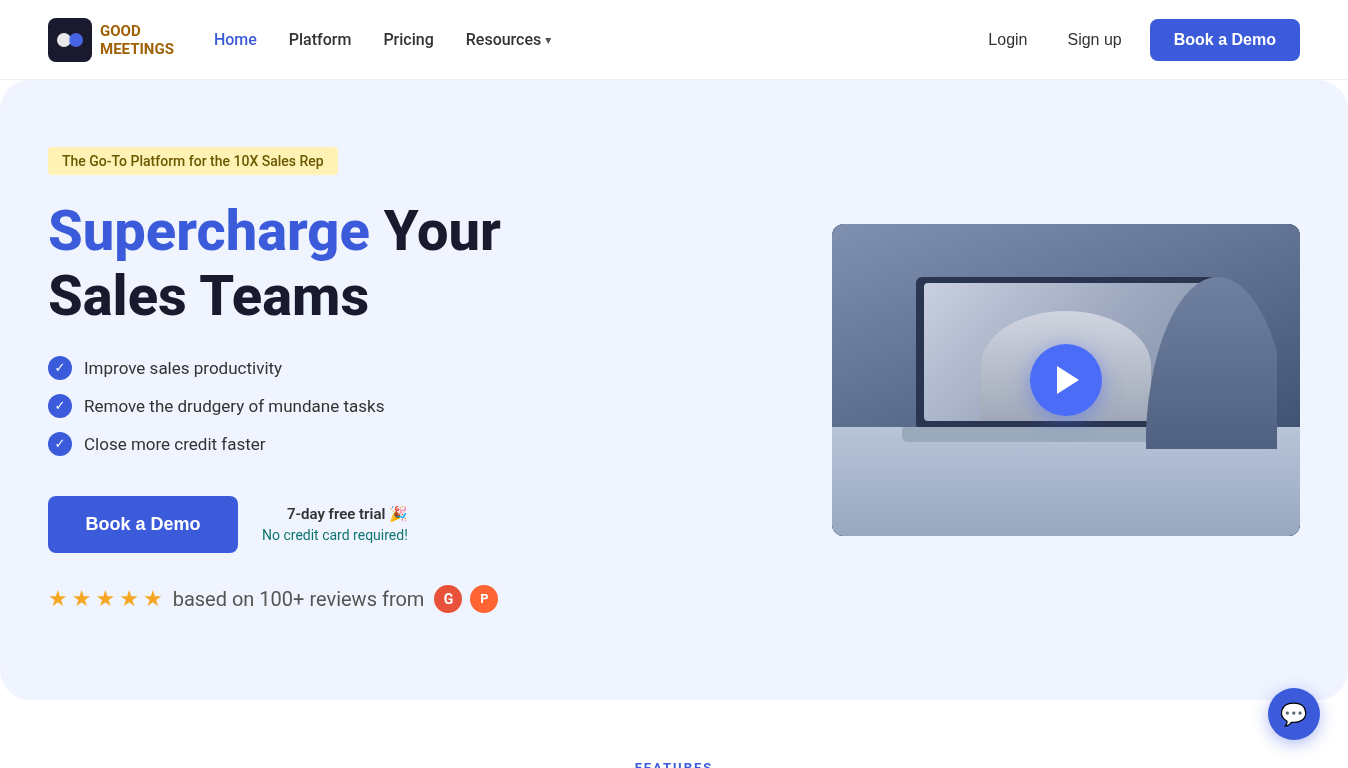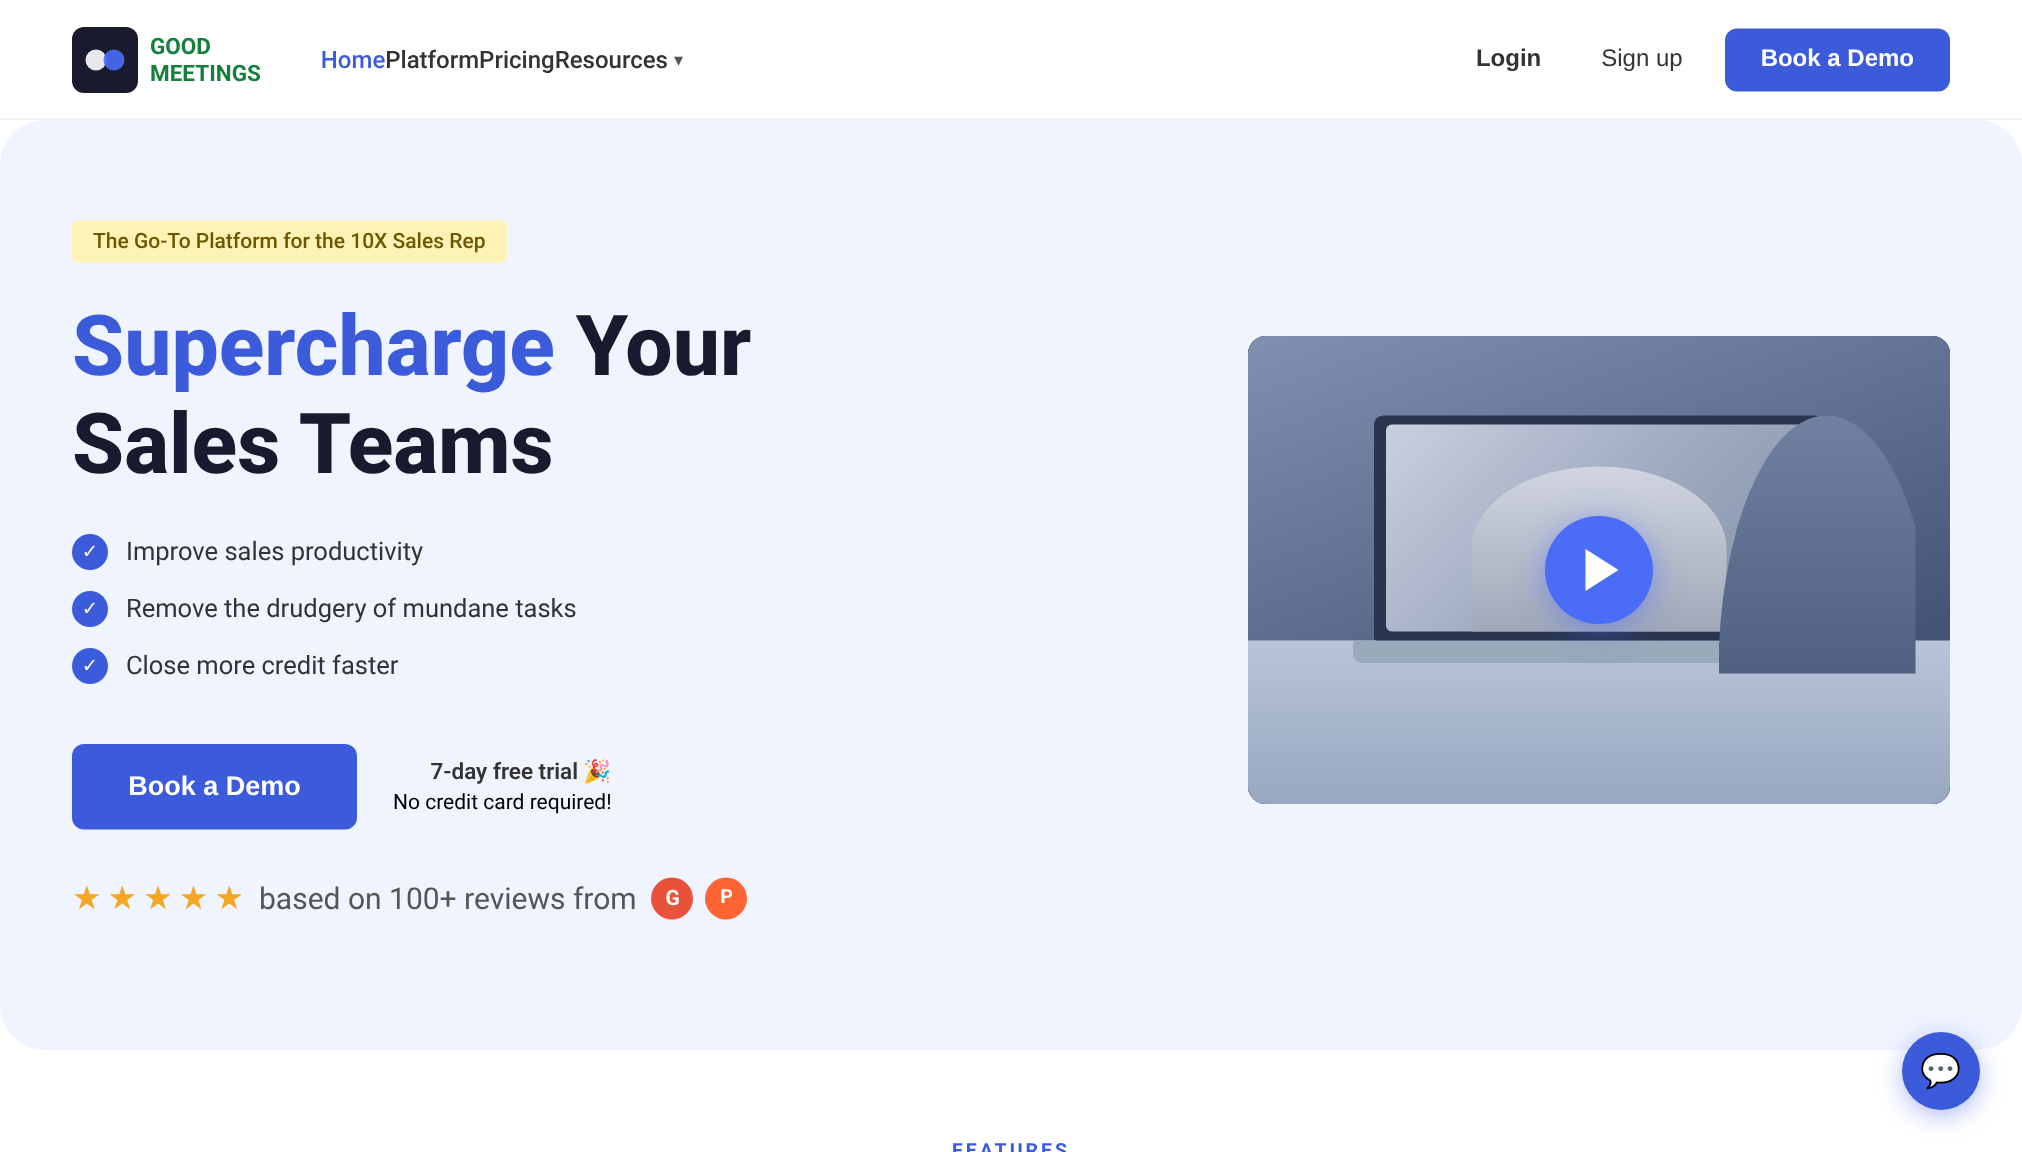--- a/index.html
+++ b/index.html
@@ -23,37 +23,37 @@
     .logo-icon {
       width: 44px; height: 44px;
       background: #1a1a2e;
       border-radius: 8px;
       display: flex; align-items: center; justify-content: center;
       color: #fff;
       font-size: 18px;
       font-weight: 800;
       letter-spacing: -1px;
     }
-    .logo-text { font-size: 15px; font-weight: 700; color: #15803d; line-height: 1.2; }
+    .logo-text { font-size: 15px; font-weight: 700; color: #a16207; line-height: 1.2; }
     .logo-text span { display: block; }
-    .nav-links { display: flex; align-items: center; }
+    .nav-links { display: flex; align-items: center; gap: 32px; }
     .nav-link {
       text-decoration: none;
       font-size: 16px;
       font-weight: 500;
       color: #333;
       cursor: pointer;
     }
     .nav-link.active { color: #3b5bdb; }
     .nav-link-resources { display: flex; align-items: center; gap: 4px; }
     .chevron-down { font-size: 12px; color: #555; }
     .navbar-right { display: flex; align-items: center; gap: 16px; }
     .btn-login {
       background: none; border: none;
-      font-size: 16px; font-weight: 700; color: #333;
+      font-size: 16px; font-weight: 400; color: #333;
       cursor: pointer; padding: 8px 12px;
     }
     .btn-signup {
       background: none; border: none;
       font-size: 16px; font-weight: 500; color: #333;
       cursor: pointer; padding: 8px 12px;
     }
     .btn-book-demo-nav {
       background: #3b5bdb; color: #fff;
       border: none; border-radius: 8px;
@@ -106,21 +106,21 @@
     .btn-book-demo-hero {
       background: #3b5bdb; color: #fff;
       border: none; border-radius: 8px;
       padding: 18px 36px;
       font-size: 18px; font-weight: 700;
       cursor: pointer;
       min-width: 190px;
     }
     .hero-trial { display: flex; flex-direction: column; gap: 4px; align-items: flex-end; }
     .hero-trial-top { font-size: 15px; font-weight: 600; color: #333; }
-    .hero-trial-bottom { font-size: 14px; color: #000000; }
+    .hero-trial-bottom { font-size: 14px; color: #0f766e; }
     .hero-stars { display: flex; align-items: center; gap: 10px; }
     .stars { display: flex; gap: 4px; }
     .star { color: #f5a623; font-size: 22px; }
     .hero-reviews { font-size: 20px; color: #555; }
     .review-badges { display: flex; align-items: center; gap: 8px; }
     .badge-g {
       width: 28px; height: 28px; border-radius: 50%;
       background: #e8523a;
       display: flex; align-items: center; justify-content: center;
       color: #fff; font-size: 14px; font-weight: 700;

